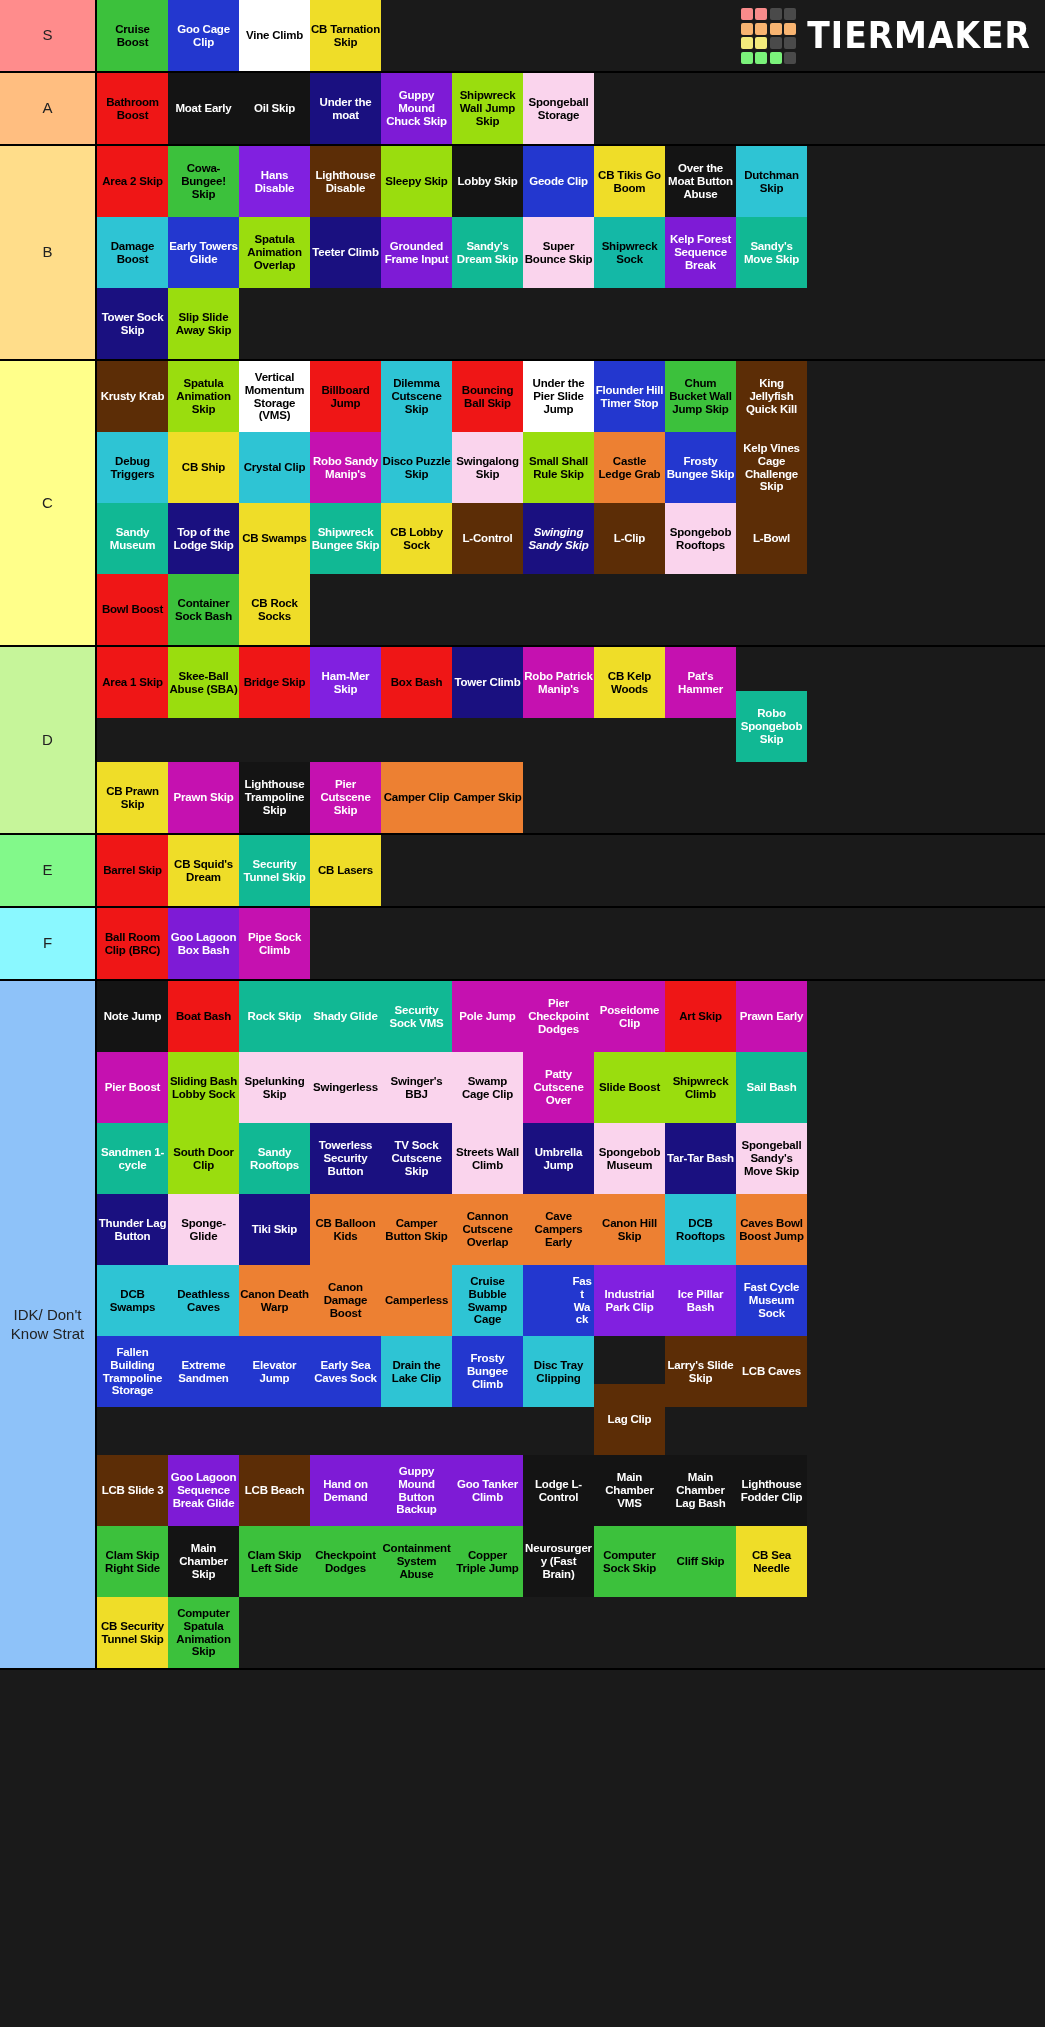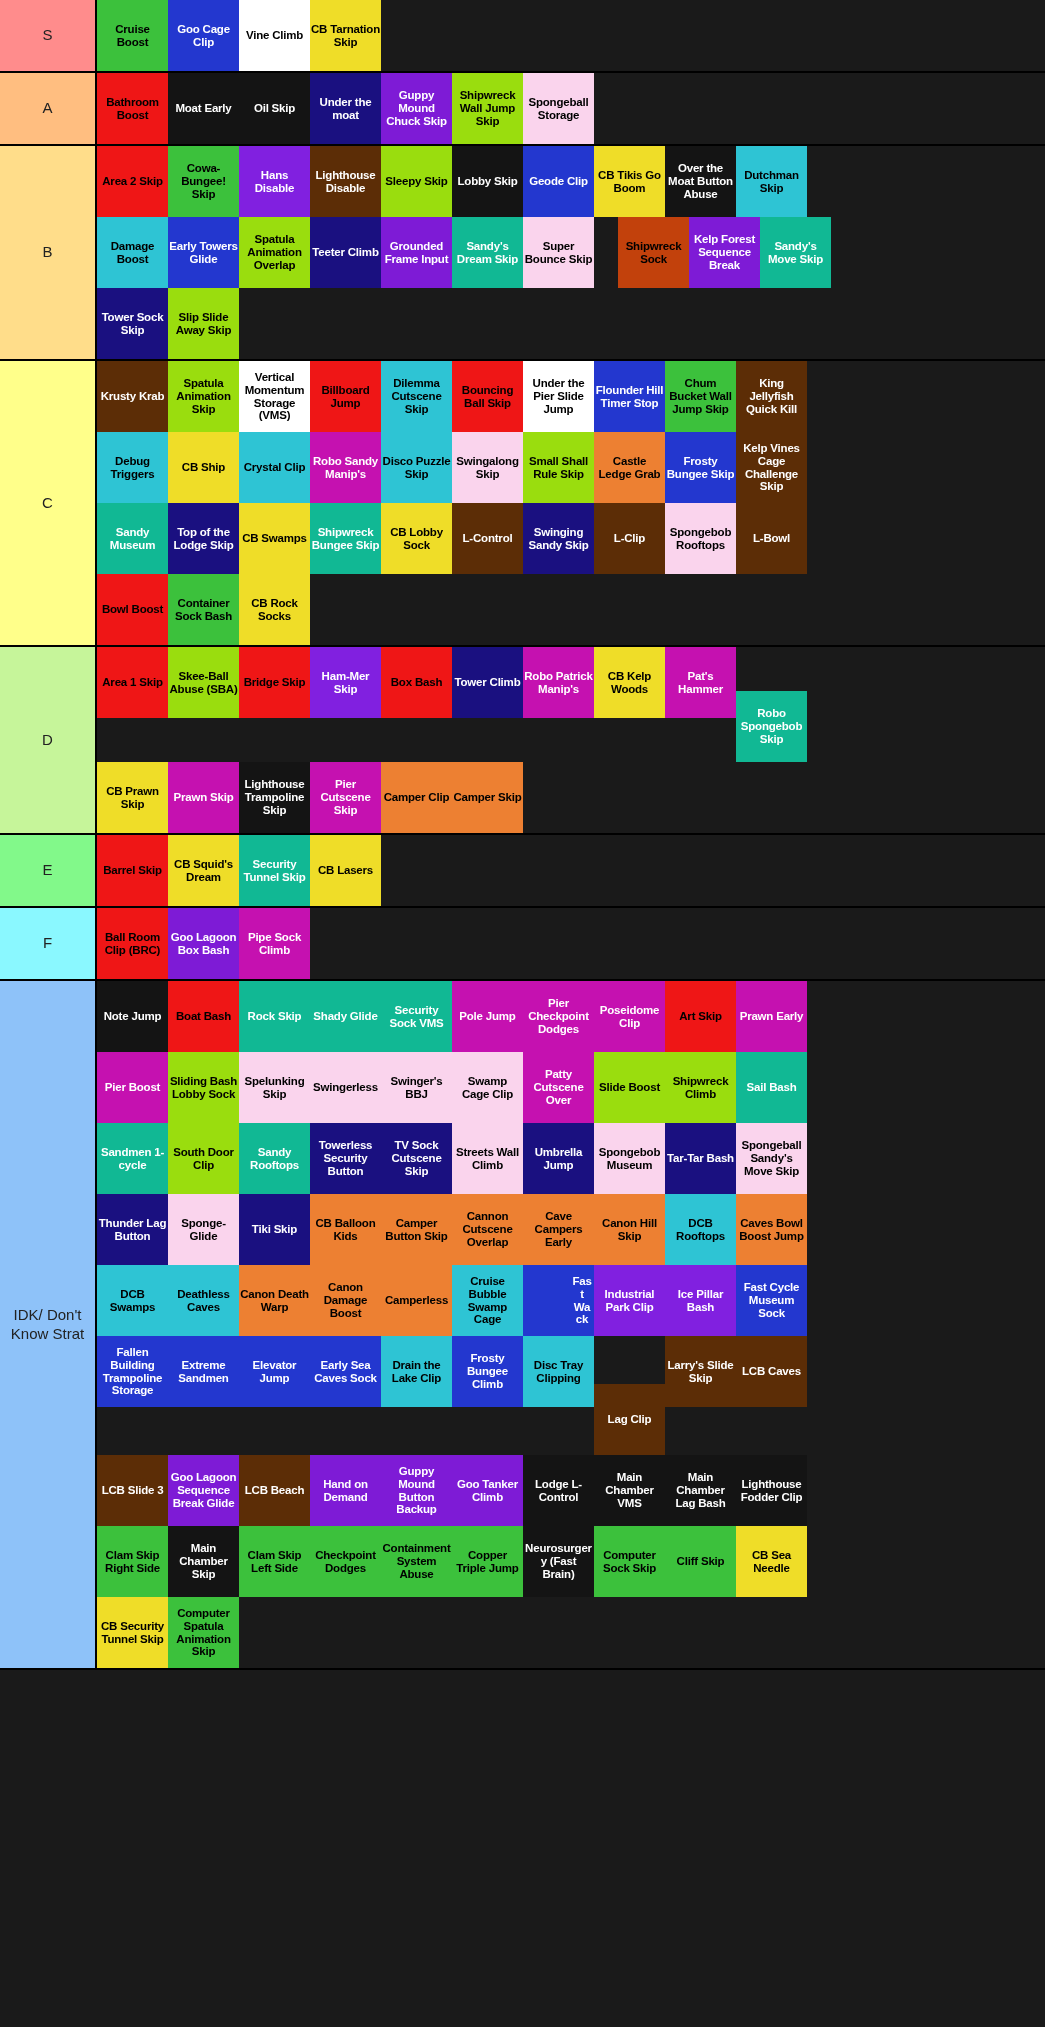--- a/index.html
+++ b/index.html
@@ -89,20 +89,41 @@
     font-family: "DejaVu Sans", sans-serif;
     transform: scaleY(1.12);
     line-height: 1;
   }
 </style>
 </head>
 <body>
 
 <div id="app">
 
+  <div class="logo-wrap">
+    <div class="logo-grid" id="logo-grid">
+        <i style="background: rgb(249, 139, 139);"></i>
+        <i style="background: rgb(249, 139, 139);"></i>
+        <i style="background: rgb(74, 74, 74);"></i>
+        <i style="background: rgb(74, 74, 74);"></i>
+        <i style="background: rgb(248, 180, 113);"></i>
+        <i style="background: rgb(248, 180, 113);"></i>
+        <i style="background: rgb(248, 180, 113);"></i>
+        <i style="background: rgb(248, 180, 113);"></i>
+        <i style="background: rgb(242, 234, 123);"></i>
+        <i style="background: rgb(242, 234, 123);"></i>
+        <i style="background: rgb(74, 74, 74);"></i>
+        <i style="background: rgb(74, 74, 74);"></i>
+        <i style="background: rgb(123, 242, 123);"></i>
+        <i style="background: rgb(123, 242, 123);"></i>
+        <i style="background: rgb(123, 242, 123);"></i>
+        <i style="background: rgb(74, 74, 74);"></i>
+      </div>
+    <div class="logo-text">TIERMAKER</div>
+  </div>
 
   <div id="tier-container">
       <div class="tier-row">
         <div class="tier-label" style="background: rgb(255, 140, 140);">S</div>
         <div class="tier-body">
           <div class="cell-row">
             <div class="cell" style="background: rgb(60, 193, 60); color: rgb(0, 0, 0);">
               <span>Cruise Boost</span>
             </div>
             <div class="cell" style="background: rgb(35, 55, 207); color: rgb(255, 255, 255);">
@@ -197,21 +218,21 @@
             </div>
             <div class="cell" style="background: rgb(126, 27, 214); color: rgb(255, 255, 255);">
               <span>Grounded Frame Input</span>
             </div>
             <div class="cell" style="background: rgb(17, 184, 148); color: rgb(255, 255, 255);">
               <span>Sandy's Dream Skip</span>
             </div>
             <div class="cell" style="background: rgb(250, 212, 237); color: rgb(0, 0, 0);">
               <span>Super Bounce Skip</span>
             </div>
-            <div class="cell" style="background: #c2410c; color: rgb(0, 0, 0); margin-left: 24px;">
+            <div class="cell" style="background: #14b8a6; color: rgb(0, 0, 0);">
               <span>Shipwreck Sock</span>
             </div>
             <div class="cell" style="background: rgb(126, 27, 214); color: rgb(255, 255, 255);">
               <span>Kelp Forest Sequence Break</span>
             </div>
             <div class="cell" style="background: rgb(17, 184, 148); color: rgb(255, 255, 255);">
               <span>Sandy's Move Skip</span>
             </div>
           </div>
           <div class="cell-row">
@@ -304,21 +325,21 @@
             </div>
             <div class="cell" style="background: rgb(17, 184, 148); color: rgb(255, 255, 255);">
               <span>Shipwreck Bungee Skip</span>
             </div>
             <div class="cell" style="background: rgb(239, 221, 40); color: rgb(0, 0, 0);">
               <span>CB Lobby Sock</span>
             </div>
             <div class="cell" style="background: rgb(92, 45, 6); color: rgb(255, 255, 255);">
               <span>L-Control</span>
             </div>
-            <div class="cell" style="background: rgb(26, 16, 128); color: rgb(255, 255, 255);">
+            <div class="cell" style="background: rgb(26, 16, 128); color: rgb(255, 255, 255); font-style: italic;">
               <span>Swinging Sandy Skip</span>
             </div>
             <div class="cell" style="background: rgb(92, 45, 6); color: rgb(255, 255, 255);">
               <span>L-Clip</span>
             </div>
             <div class="cell" style="background: rgb(250, 212, 237); color: rgb(0, 0, 0);">
               <span>Spongebob Rooftops</span>
             </div>
             <div class="cell" style="background: rgb(92, 45, 6); color: rgb(255, 255, 255);">
               <span>L-Bowl</span>

